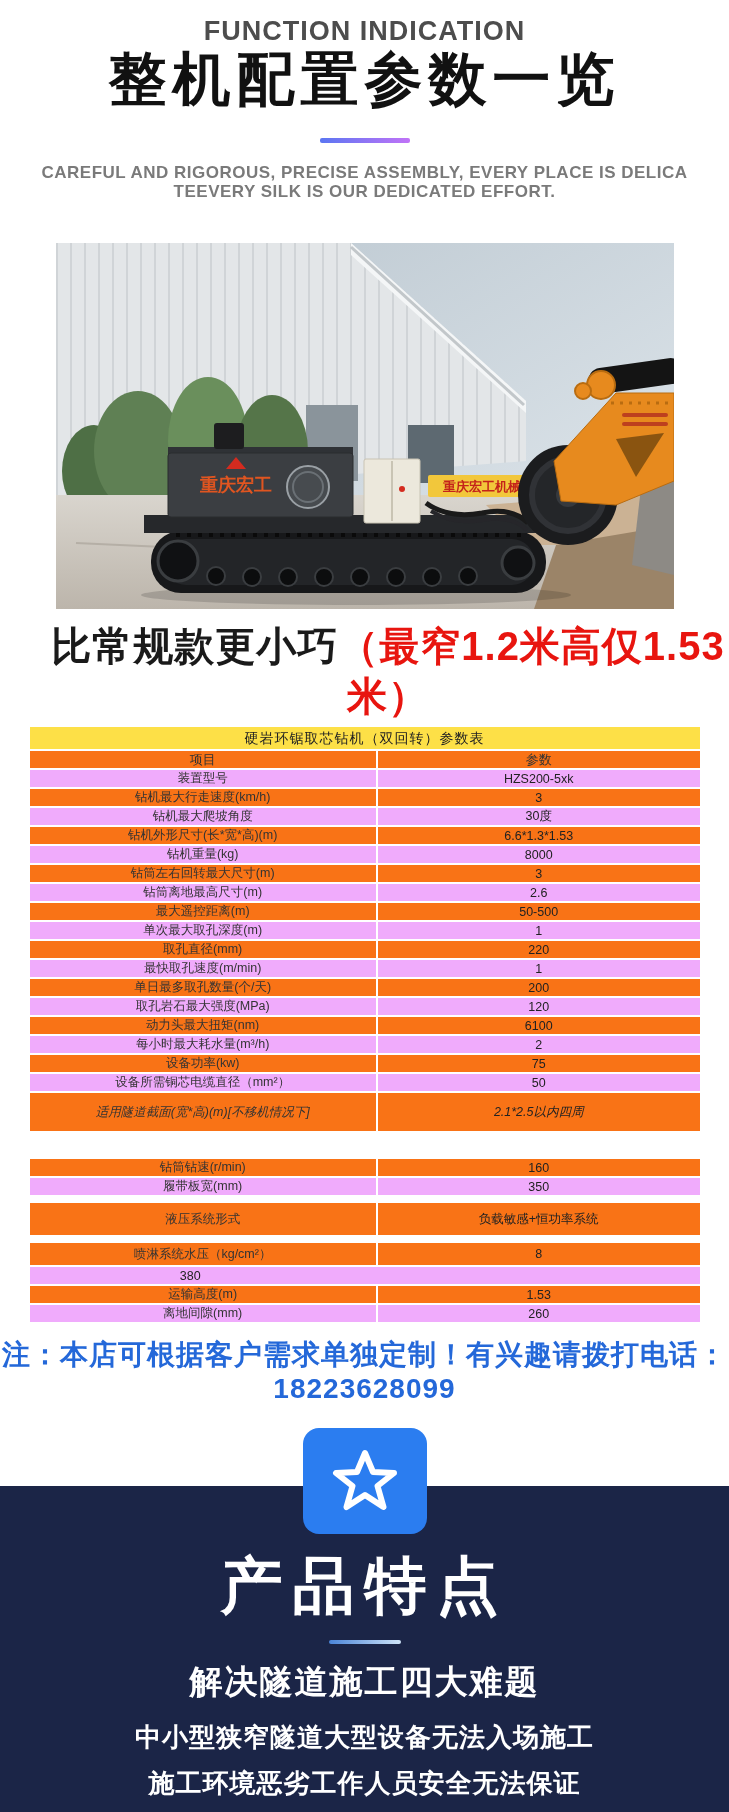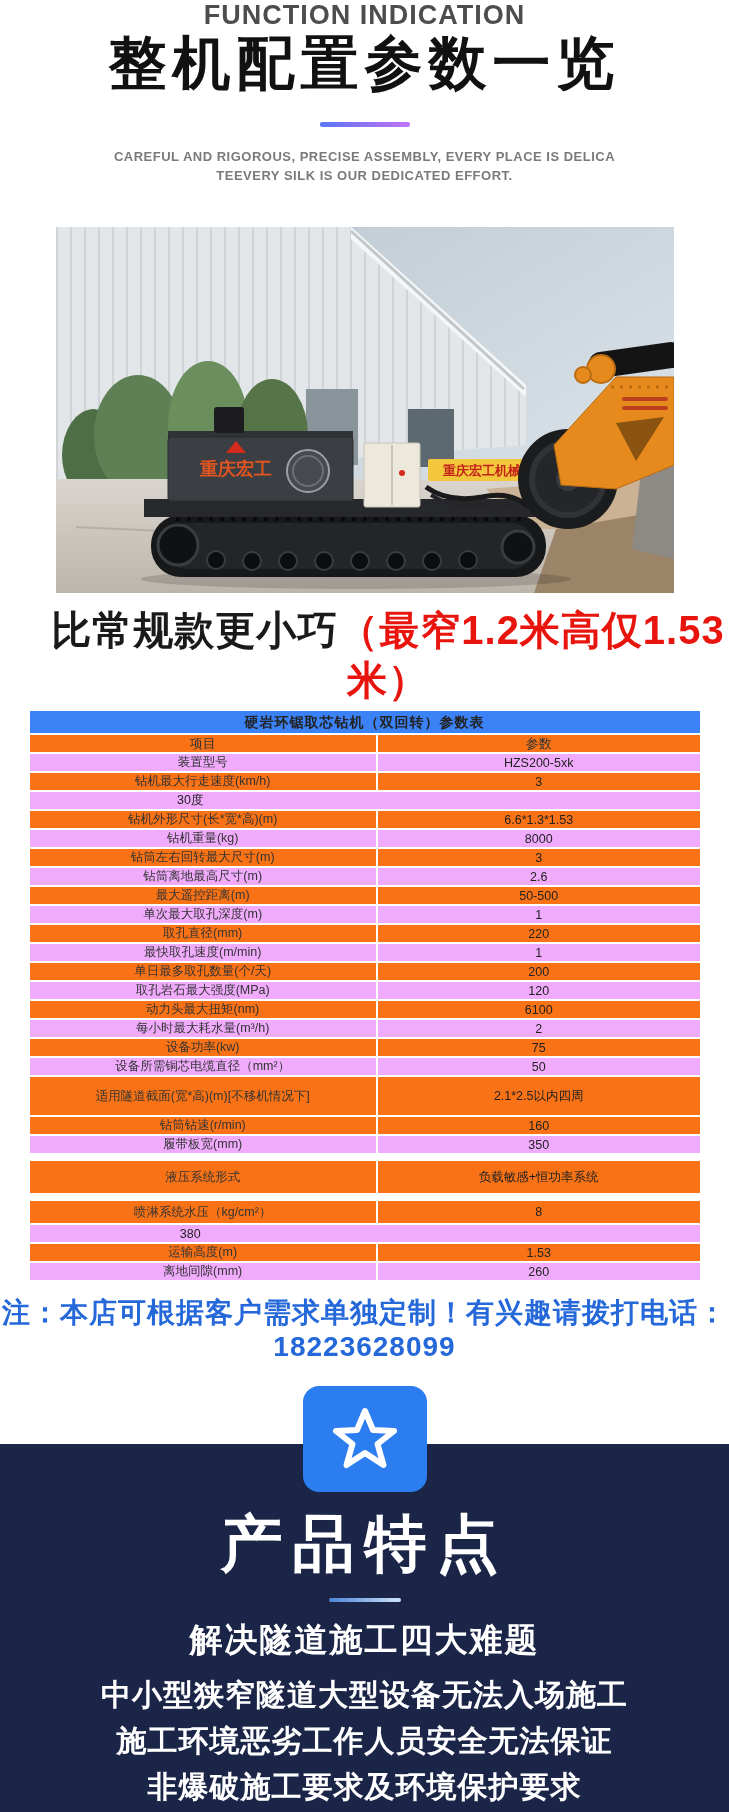--- a/index.html
+++ b/index.html
@@ -1,66 +1,66 @@
 <!DOCTYPE html>
 <html><head>
 <meta charset="utf-8">
 <style>
   * { margin:0; padding:0; box-sizing:border-box; }
   body { background:#fff; font-family:"Liberation Sans","DejaVu Sans",sans-serif; }
   .page { width:729px; height:1812px; margin:0 auto; background:#fff; overflow:hidden; }
 
   
-  .hdr { text-align:center; }
+  .hdr { text-align:center; padding-top:16px; }
   .eyebrow { font-size:27px; line-height:30px; color:#4d4d4d; font-weight:600; letter-spacing:1px; }
   .big-title { font-size:58px; line-height:66px; color:#111; font-weight:bold; letter-spacing:6px; }
   .grad-bar { width:90px; height:5px; margin:26px auto 0; border-radius:2px;
               background:linear-gradient(90deg,#5b76f2,#c173f7); }
-  .taglines { margin-top:20px; color:#7a7a7a; font-size:13px; line-height:19px; letter-spacing:.5px; font-weight:600; }
+  .taglines { margin-top:20px; color:#7a7a7a; font-size:17px; line-height:19px; letter-spacing:.5px; font-weight:600; }
 
   
   .photo { width:618px; height:366px; margin:42px auto 0; position:relative; overflow:hidden; background:#4d7c0f; }
   .photo svg { display:block; }
 
   
   .headline { text-align:center; margin-top:12px; font-size:40px; line-height:50px; font-weight:bold; letter-spacing:1px;padding-left:47px; }
   .headline .plain { color:#1a1a1a; }
   .headline .hl { color:#e8150f; }
 
   
   .spec-table { width:670px; margin:6px auto 0; }
-  .tbl-title { height:22px; background:#3b82f6; text-align:center; font-size:14px; font-weight:bold;
+  .tbl-title { height:22px; background:#fde047; text-align:center; font-size:14px; font-weight:normal;
                color:#222; line-height:22px; letter-spacing:1px; }
   .srow { display:flex; border-top:2px solid #fff; height:19px; }
   .srow.blue { background:#f97316; }
   .srow.light { background:#f0abfc; }
   .srow .cl, .srow .cv { display:flex; align-items:center; justify-content:center; font-size:12.5px; color:#333; }
   .srow .cl { width:52%; border-right:2px solid #fff; }
   .srow .cv { width:48%; color:#222; }
   .srow.head .cl, .srow.head .cv { font-size:13px; color:#333; }
   .srow.tall { height:40px; }
   .srow.med  { height:24px; }
-  .srow.gap-after { margin-bottom:0; }
+  .srow.gap-after { margin-bottom:26px;font-style:italic; }
   .srow.gap-both  { margin-top:6px; margin-bottom:6px; height:34px; }
 
   
   .note { text-align:center; margin-top:16px; font-size:28px; line-height:34px; font-weight:bold;
           color:#2468d9; letter-spacing:1px; }
 
   
   .star-btn { position:relative; z-index:2; width:124px; height:106px; margin:22px auto 0;
               background:#2b7df0; border-radius:16px; display:flex; align-items:center; justify-content:center; }
   .features { position:relative; z-index:1; margin-top:-48px; height:432px; background:#1b2547;
               text-align:center; padding-top:62px; color:#fff; }
   .feat-title { font-size:62px; line-height:76px; font-weight:bold; letter-spacing:10px; }
   .feat-bar { width:72px; height:4px; margin:16px auto 0; border-radius:2px;
               background:linear-gradient(90deg,#4b85d8,#cfe4f8); }
   .feat-sub { margin-top:16px; font-size:33px; line-height:44px; font-weight:bold; letter-spacing:2px; }
   .feat-items { margin-top:10px; }
-  .feat-items p { font-size:30px; line-height:46px; font-weight:600; letter-spacing:1px; }
+  .feat-items p { font-size:26px; line-height:46px; font-weight:600; letter-spacing:1px; }
 </style>
 </head>
 <body>
 
 <div class="page">
 
   <div class="hdr">
     <div class="eyebrow">FUNCTION INDICATION</div>
     <div class="big-title">整机配置参数一览</div>
     <div class="grad-bar"></div>
@@ -195,20 +195,21 @@
     <div id="spec-rows">
         <div class="srow light">
           <div class="cl">装置型号</div>
           <div class="cv">HZS200-5xk</div>
         </div>
         <div class="srow blue">
           <div class="cl">钻机最大行走速度(km/h)</div>
           <div class="cv">3</div>
         </div>
         <div class="srow light">
+          <div class="cl">钻机最大爬坡角度</div>
           <div class="cv">30度</div>
         </div>
         <div class="srow blue">
           <div class="cl">钻机外形尺寸(长*宽*高)(m)</div>
           <div class="cv">6.6*1.3*1.53</div>
         </div>
         <div class="srow light">
           <div class="cl">钻机重量(kg)</div>
           <div class="cv">8000</div>
         </div>

